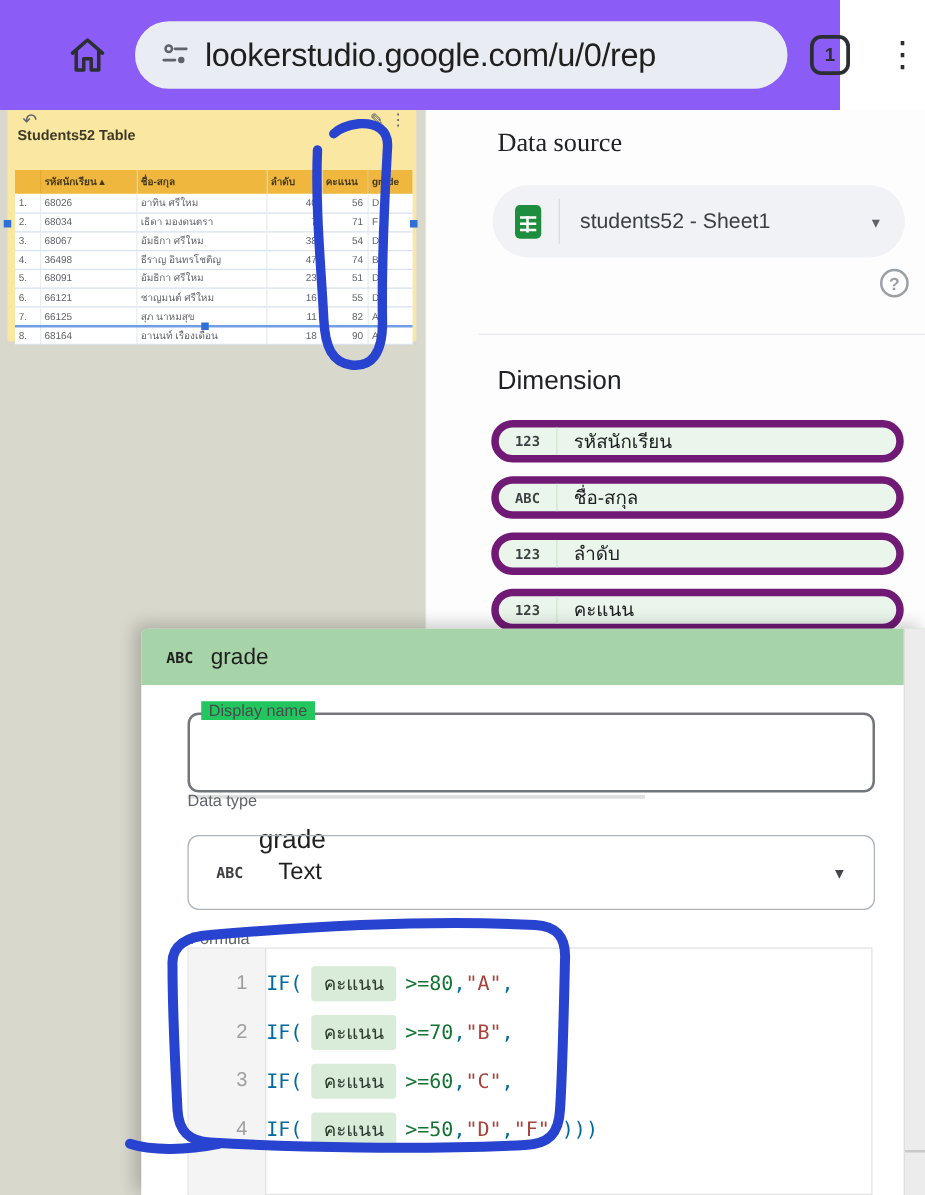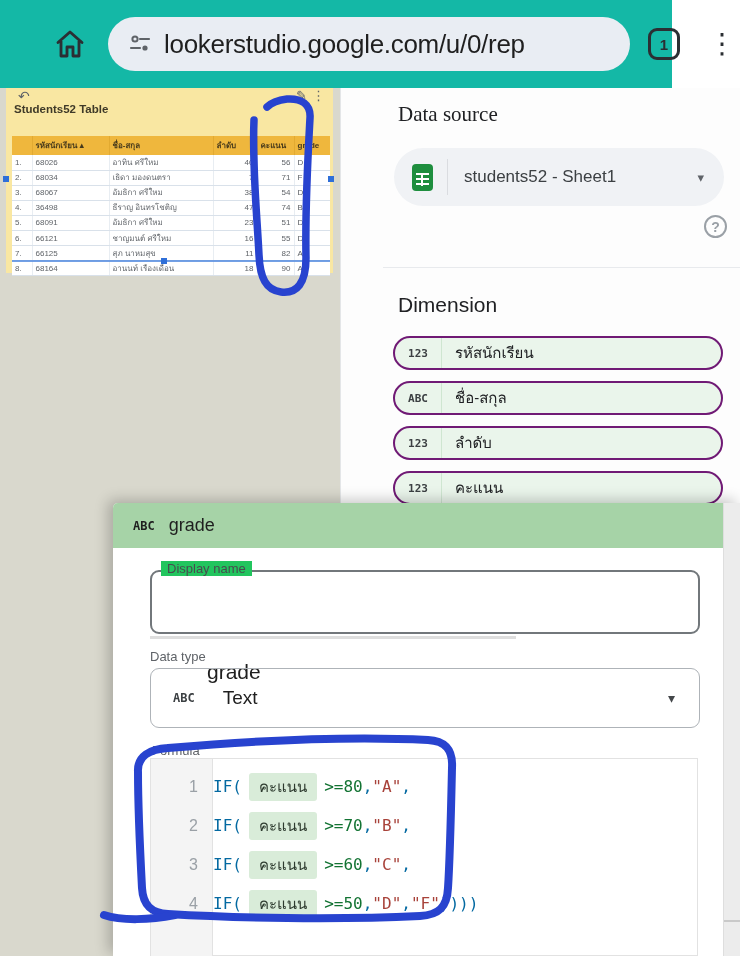--- a/index.html
+++ b/index.html
@@ -1,21 +1,21 @@
 <!DOCTYPE html>
 <html><head>
 <meta charset="utf-8">
 <style>
   * { margin:0; padding:0; box-sizing:border-box; }
   html,body { background:#fff; }
   .screen{ position:relative; width:740px; height:956px; overflow:hidden;
            font-family:"Liberation Sans", sans-serif; background:#fff; }
 
   
-  .topbar{ position:absolute; left:0; top:0; width:672px; height:88px; background:#14b8a6; }
+  .topbar{ position:absolute; left:0; top:0; width:672px; height:88px; background:#8b5cf6; }
   .home-ic{ position:absolute; left:52px; top:26px; }
   .omnibox{ position:absolute; left:108px; top:17px; width:522px; height:54px;
             background:#e9edf3; border-radius:27px; display:flex; align-items:center; overflow:hidden; }
   .tune-ic{ margin-left:20px; flex:0 0 auto; }
   .url-text{ margin-left:12px; font-size:26px; color:#1f1f1f; white-space:nowrap; letter-spacing:-.3px; }
   .tabbox{ position:absolute; left:648px; top:28px; width:32px; height:32px; border:3px solid #2b2f33;
            border-radius:9px; display:flex; align-items:center; justify-content:center;
            font-size:15px; font-weight:bold; color:#2b2f33; }
   .kebab{ position:absolute; left:708px; top:24px; font-size:28px; color:#2b2f33; line-height:40px; width:24px; text-align:center;}
 
@@ -57,40 +57,40 @@
   .blend-ic{ position:relative; width:30px; height:24px; flex:0 0 auto;}
   .blend-ic .b2{ position:absolute; left:11px; top:2px; width:14px; height:14px; border:3.5px solid #1a56c9; border-radius:50%; }
   .blend-ic .b1{ position:absolute; left:0px; top:2px; width:20px; height:20px; background:#1a56c9; border-radius:50%;
                  clip-path: polygon(0 0, 62% 0, 62% 100%, 0 100%); }
   .blend-lbl{ margin-left:8px; font-size:19px; font-weight:bold; color:#1a5ce8; }
   .help-ic{ position:absolute; left:363px; top:127px; width:23px; height:23px; border:2px solid #9aa0a6;
             border-radius:50%; color:#9aa0a6; font-size:14px; font-weight:bold; text-align:center; line-height:20px; }
   .p-divider{ position:absolute; left:42px; top:179px; width:358px; height:1px; background:#e8eaed; }
   .chips{ position:absolute; left:52px; top:248px; width:330px; }
   .chip{ position:relative; width:330px; height:34px; margin-bottom:11px; background:#eaf5eb;
-         border:2px solid #701a75; border-radius:17px; display:flex; align-items:center; overflow:hidden;}
+         border:6px solid #701a75; border-radius:17px; display:flex; align-items:center; overflow:hidden;}
   .chip-badge{ width:46px; text-align:center; font-family:"DejaVu Sans Mono", monospace;
                font-size:11px; font-weight:bold; color:#3c4043; flex:0 0 auto;}
   .chip-sep{ width:1px; height:34px; background:#cfe6d1; flex:0 0 auto;}
   .chip-label{ margin-left:13px; font-size:15px; color:#202124; }
 
   
   .dialog{ position:absolute; left:113px; top:503px; width:627px; height:453px; background:#fff;
            box-shadow:-5px -3px 14px rgba(0,0,0,.22); border-top-left-radius:5px; }
   .dlg-head{ position:absolute; left:0; top:0; width:627px; height:45px; background:#a6d3a7;
              border-top-left-radius:5px; display:flex; align-items:center; }
   .dlg-badge{ margin-left:20px; font-family:"DejaVu Sans Mono", monospace; font-size:12px; font-weight:bold; color:#1f1f1f;}
   .dlg-name{ margin-left:14px; font-size:18px; color:#1f1f1f; }
   .fld-box{ position:absolute; left:37px; top:67px; width:550px; height:64px;
             border:2px solid #72777b; border-radius:9px; }
   .fld-label{ position:absolute; left:48px; top:58px; background:#22c55e; padding:0 6px;
               font-size:13px; color:#474b4e; }
   .fld-value{ position:absolute; left:55px; top:88px; font-size:21px; color:#1f1f1f; }
   .ghost-bar{ position:absolute; left:37px; top:133px; width:366px; height:3px; background:#dedede; }
-  .dtype-label{ position:absolute; left:37px; top:146px; font-size:13px; color:#5f6368; }
+  .dtype-label{ position:absolute; left:37px; top:130px; font-size:13px; color:#5f6368; }
   .dtype-box{ position:absolute; left:37px; top:165px; width:550px; height:60px;
               border:1.5px solid #aeb3b8; border-radius:9px; display:flex; align-items:center; }
   .dtype-badge{ margin-left:22px; font-family:"DejaVu Sans Mono", monospace; font-size:12px; font-weight:bold; color:#3c4043;}
   .dtype-value{ margin-left:28px; font-size:19px; color:#1f1f1f; }
   .dtype-caret{ margin-left:auto; margin-right:24px; font-size:14px; color:#44474a; }
   .formula-label{ position:absolute; left:39px; top:240px; font-size:13px; color:#5f6368; }
   .editor{ position:absolute; left:37px; top:255px; width:548px; height:198px;
            border:1.5px solid #e2e2e2; background:#fff; }
   .gutter{ position:absolute; left:0; top:0; width:62px; height:198px; background:#f4f4f4; border-right:1px solid #e2e2e2;}
   .f-lines{ position:absolute; left:0; top:8px; width:548px; }

